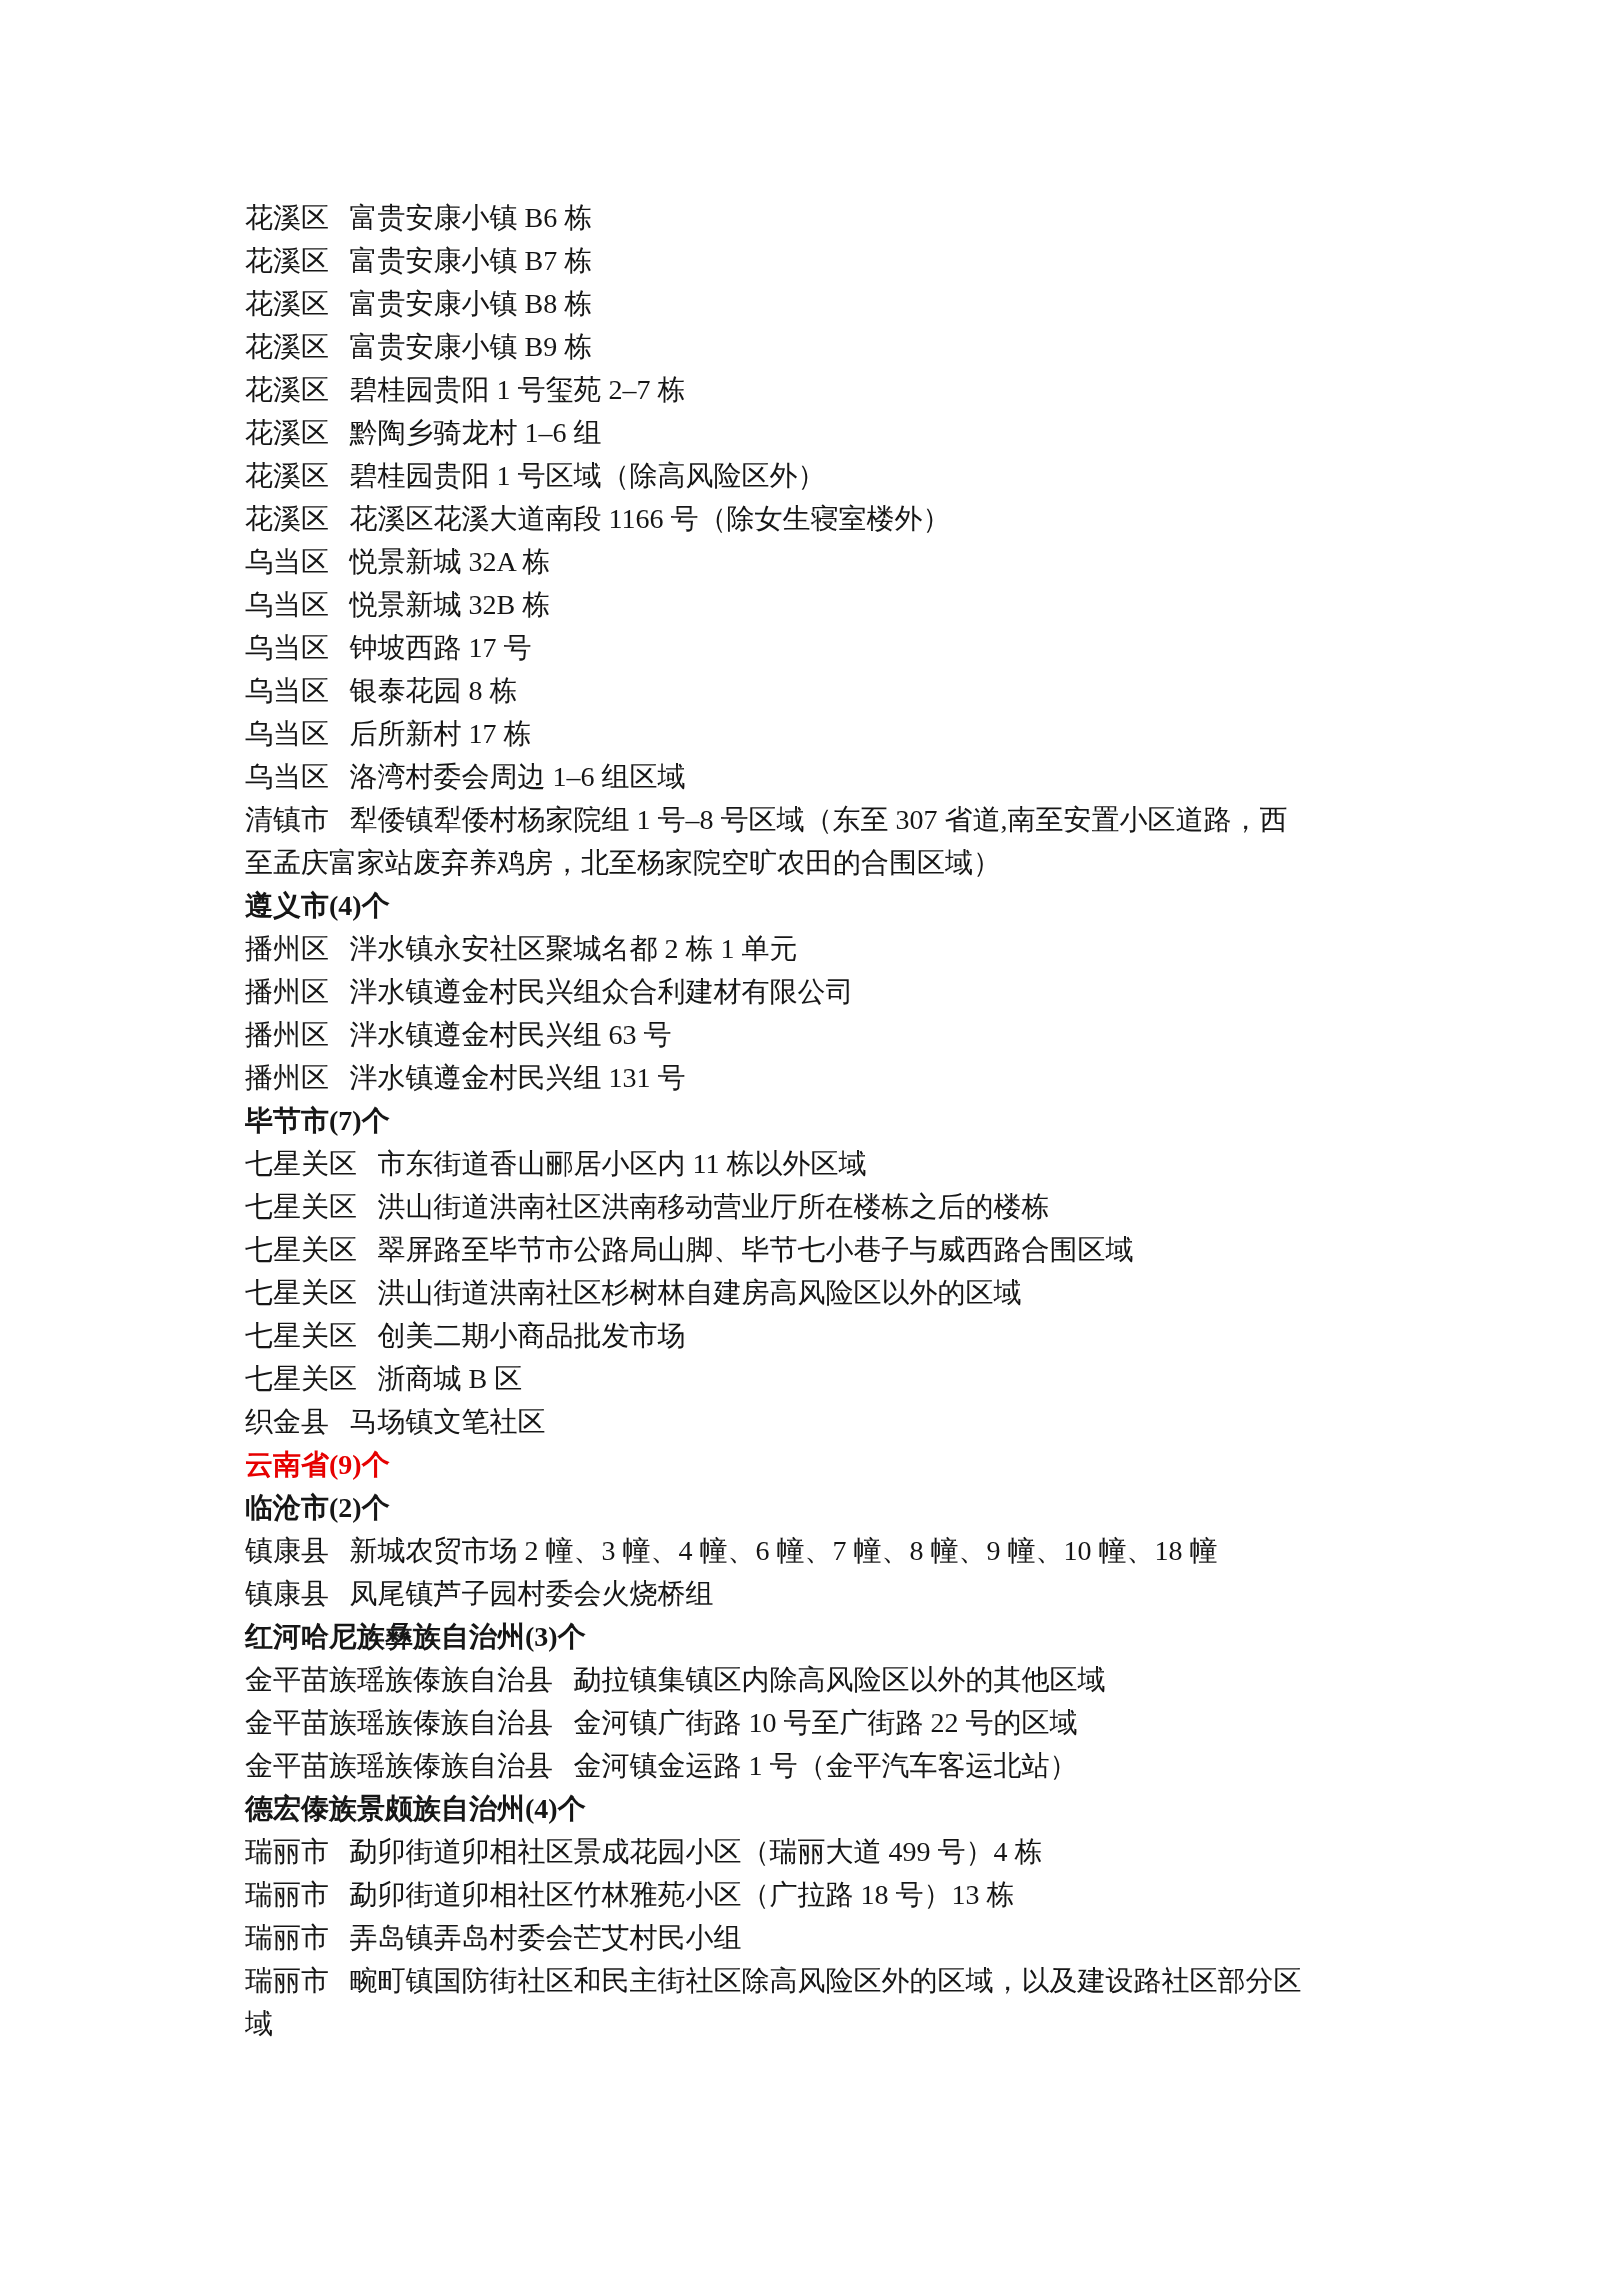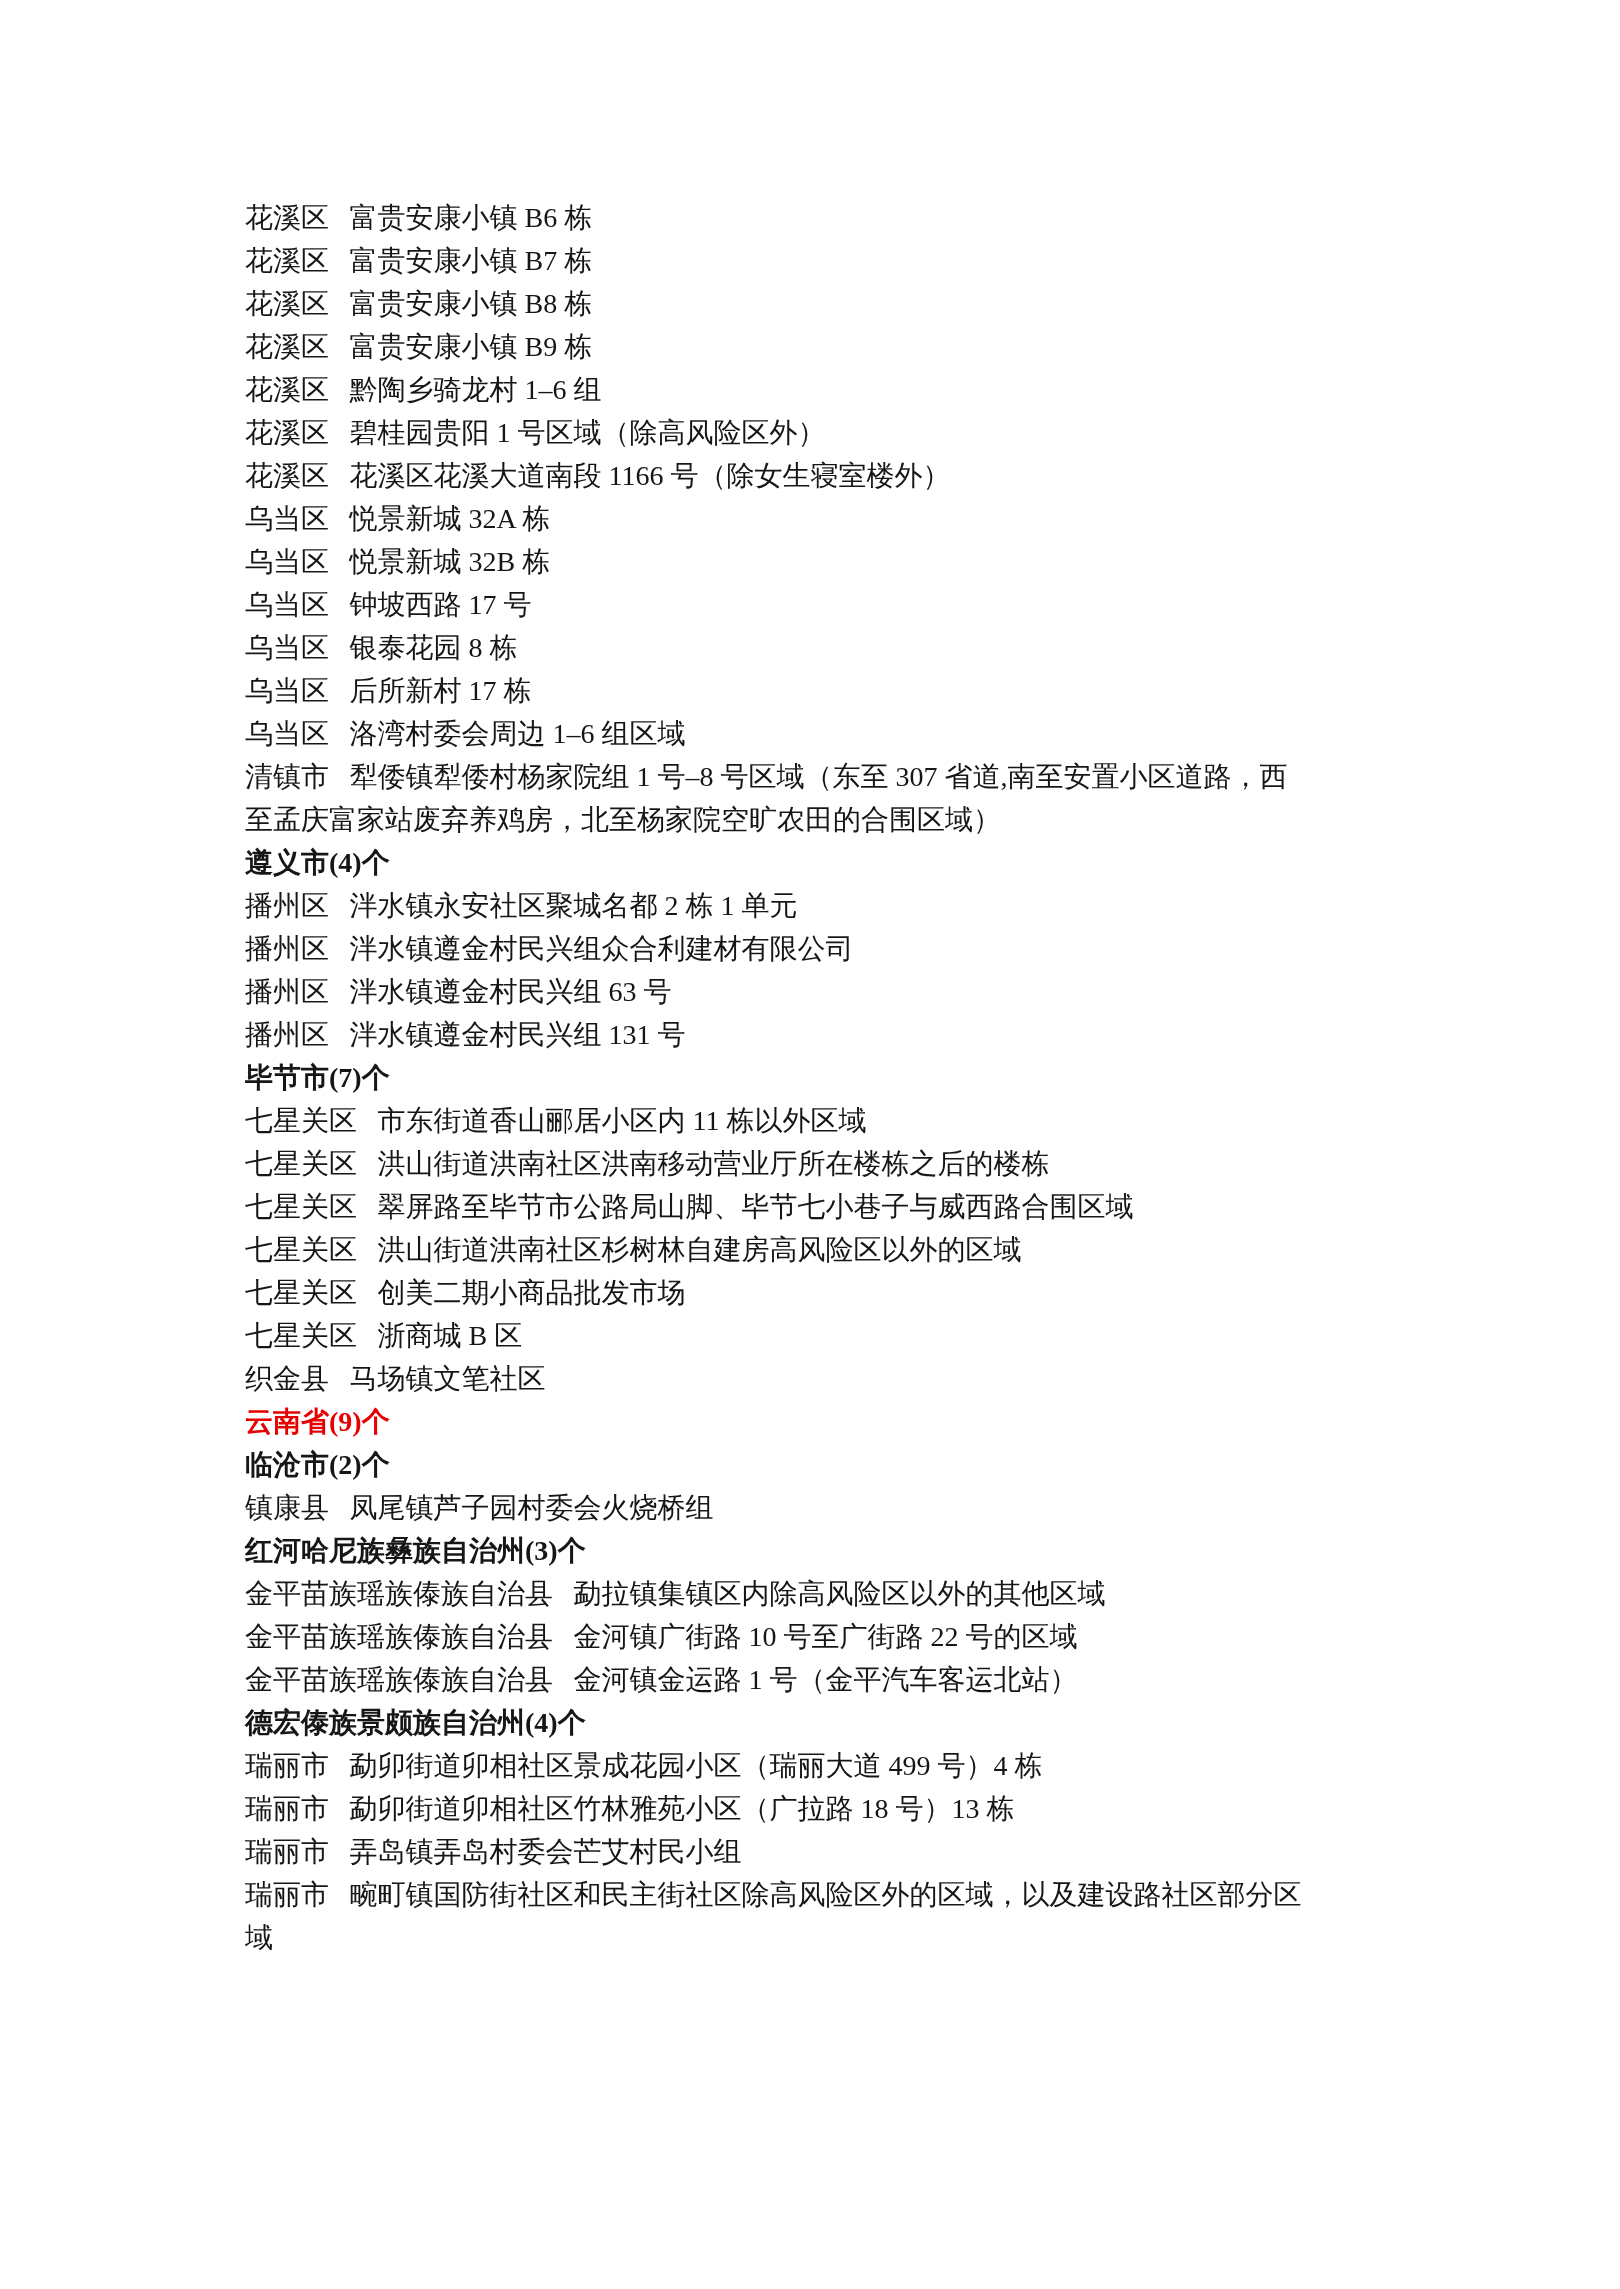--- a/index.html
+++ b/index.html
@@ -38,20 +38,21 @@
 </style>
 </head>
 <body style="background: rgb(255, 255, 255);">
 
 <main class="doc-page">
   <div class="risk-list" id="line-list" style="color: rgb(22, 22, 22);">
       <div class="line entry"><span class="region">花溪区</span><span class="addr">富贵安康小镇 B6 栋</span></div>
       <div class="line entry"><span class="region">花溪区</span><span class="addr">富贵安康小镇 B7 栋</span></div>
       <div class="line entry"><span class="region">花溪区</span><span class="addr">富贵安康小镇 B8 栋</span></div>
       <div class="line entry"><span class="region">花溪区</span><span class="addr">富贵安康小镇 B9 栋</span></div>
+      <div class="line entry"><span class="region">花溪区</span><span class="addr">碧桂园贵阳 1 号玺苑 2–7 栋</span></div>
       <div class="line entry"><span class="region">花溪区</span><span class="addr">黔陶乡骑龙村 1–6 组</span></div>
       <div class="line entry"><span class="region">花溪区</span><span class="addr">碧桂园贵阳 1 号区域（除高风险区外）</span></div>
       <div class="line entry"><span class="region">花溪区</span><span class="addr">花溪区花溪大道南段 1166 号（除女生寝室楼外）</span></div>
       <div class="line entry"><span class="region">乌当区</span><span class="addr">悦景新城 32A 栋</span></div>
       <div class="line entry"><span class="region">乌当区</span><span class="addr">悦景新城 32B 栋</span></div>
       <div class="line entry"><span class="region">乌当区</span><span class="addr">钟坡西路 17 号</span></div>
       <div class="line entry"><span class="region">乌当区</span><span class="addr">银泰花园 8 栋</span></div>
       <div class="line entry"><span class="region">乌当区</span><span class="addr">后所新村 17 栋</span></div>
       <div class="line entry"><span class="region">乌当区</span><span class="addr">洛湾村委会周边 1–6 组区域</span></div>
       <div class="line entry"><span class="region">清镇市</span><span class="addr">犁倭镇犁倭村杨家院组 1 号–8 号区域（东至 307 省道,南至安置小区道路，西</span></div>
@@ -64,20 +65,21 @@
       <div class="line heading">毕节市(7)个</div>
       <div class="line entry"><span class="region">七星关区</span><span class="addr">市东街道香山郦居小区内 11 栋以外区域</span></div>
       <div class="line entry"><span class="region">七星关区</span><span class="addr">洪山街道洪南社区洪南移动营业厅所在楼栋之后的楼栋</span></div>
       <div class="line entry"><span class="region">七星关区</span><span class="addr">翠屏路至毕节市公路局山脚、毕节七小巷子与威西路合围区域</span></div>
       <div class="line entry"><span class="region">七星关区</span><span class="addr">洪山街道洪南社区杉树林自建房高风险区以外的区域</span></div>
       <div class="line entry"><span class="region">七星关区</span><span class="addr">创美二期小商品批发市场</span></div>
       <div class="line entry"><span class="region">七星关区</span><span class="addr">浙商城 B 区</span></div>
       <div class="line entry"><span class="region">织金县</span><span class="addr">马场镇文笔社区</span></div>
       <div class="line heading_red">云南省(9)个</div>
       <div class="line heading">临沧市(2)个</div>
+      <div class="line entry"><span class="region">镇康县</span><span class="addr">新城农贸市场 2 幢、3 幢、4 幢、6 幢、7 幢、8 幢、9 幢、10 幢、18 幢</span></div>
       <div class="line entry"><span class="region">镇康县</span><span class="addr">凤尾镇芦子园村委会火烧桥组</span></div>
       <div class="line heading">红河哈尼族彝族自治州(3)个</div>
       <div class="line entry"><span class="region">金平苗族瑶族傣族自治县</span><span class="addr">勐拉镇集镇区内除高风险区以外的其他区域</span></div>
       <div class="line entry"><span class="region">金平苗族瑶族傣族自治县</span><span class="addr">金河镇广街路 10 号至广街路 22 号的区域</span></div>
       <div class="line entry"><span class="region">金平苗族瑶族傣族自治县</span><span class="addr">金河镇金运路 1 号（金平汽车客运北站）</span></div>
       <div class="line heading">德宏傣族景颇族自治州(4)个</div>
       <div class="line entry"><span class="region">瑞丽市</span><span class="addr">勐卯街道卯相社区景成花园小区（瑞丽大道 499 号）4 栋</span></div>
       <div class="line entry"><span class="region">瑞丽市</span><span class="addr">勐卯街道卯相社区竹林雅苑小区（广拉路 18 号）13 栋</span></div>
       <div class="line entry"><span class="region">瑞丽市</span><span class="addr">弄岛镇弄岛村委会芒艾村民小组</span></div>
       <div class="line entry"><span class="region">瑞丽市</span><span class="addr">畹町镇国防街社区和民主街社区除高风险区外的区域，以及建设路社区部分区</span></div>

